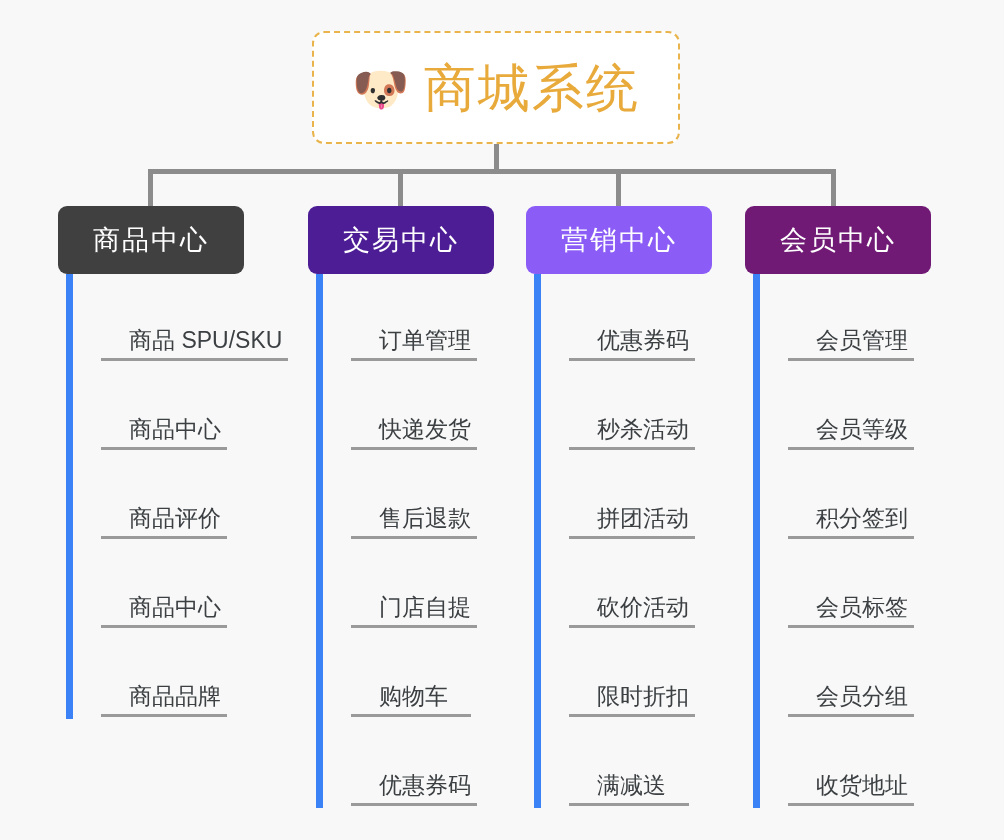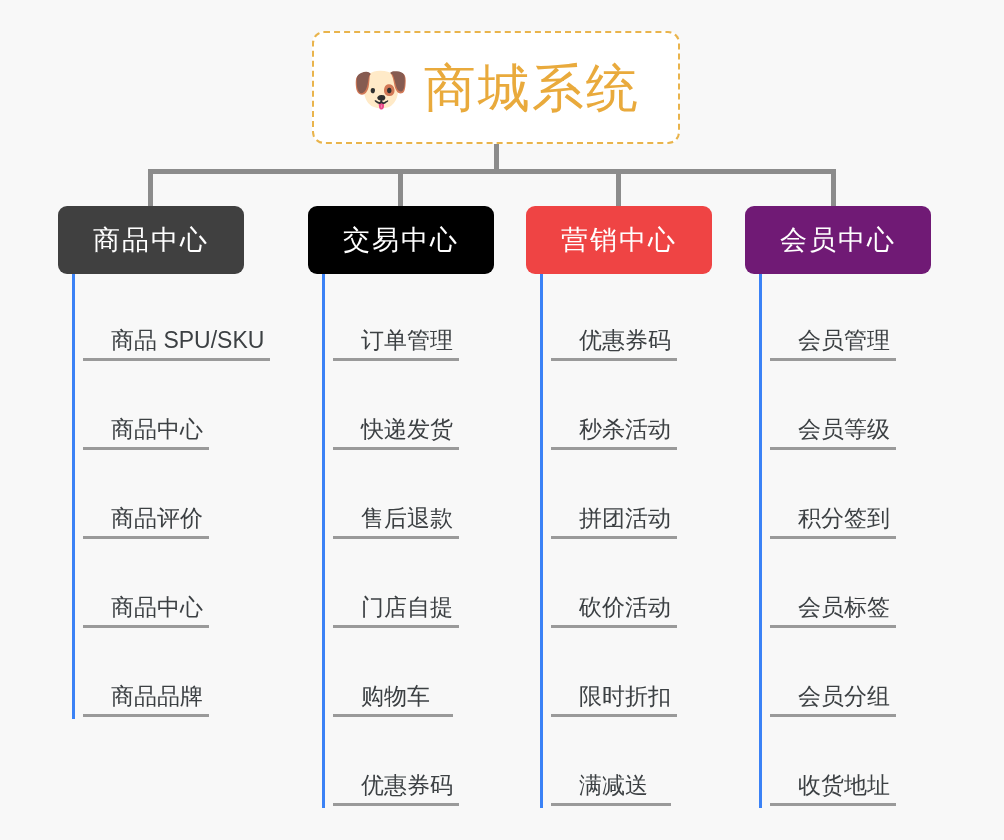--- a/index.html
+++ b/index.html
@@ -102,23 +102,23 @@
   }
   .branch.b0 .branch-header { width: 186px; }
   .branch.b1 .branch-header { width: 186px; }
   .branch.b2 .branch-header { width: 186px; }
   .branch.b3 .branch-header { width: 186px; }
 
   
   .leaf-list {
     position: relative;
     margin-top: 0;
-    padding-left: 8px;
-    border-left: 3px solid #3b82f6;
-    margin-left: 14px;
+    padding-left: 28px;
+    border-left: 7px solid #3b82f6;
+    margin-left: 8px;
   }
   .leaf-item {
     height: 89px;
     display: flex;
     align-items: flex-end;
     padding-left: 28px;
     padding-bottom: 2px;
   }
   .leaf-label {
     font-size: 23px;
@@ -164,21 +164,21 @@
       <div class="leaf-item">
           <span class="leaf-label">商品中心</span>
         </div>
       <div class="leaf-item">
           <span class="leaf-label">商品品牌</span>
         </div>
     </div>
   </div>
 
   <div class="branch b1">
-    <div class="branch-header" style="background: #000000;">交易中心</div>
+    <div class="branch-header" style="background: #4c1d95;">交易中心</div>
     <div class="leaf-list">
       <div class="leaf-item">
           <span class="leaf-label">订单管理</span>
         </div>
       <div class="leaf-item">
           <span class="leaf-label">快递发货</span>
         </div>
       <div class="leaf-item">
           <span class="leaf-label">售后退款</span>
         </div>
@@ -188,21 +188,21 @@
       <div class="leaf-item">
           <span class="leaf-label">购物车</span>
         </div>
       <div class="leaf-item">
           <span class="leaf-label">优惠券码</span>
         </div>
     </div>
   </div>
 
   <div class="branch b2">
-    <div class="branch-header" style="background: #ef4444;">营销中心</div>
+    <div class="branch-header" style="background: #8b5cf6;">营销中心</div>
     <div class="leaf-list">
       <div class="leaf-item">
           <span class="leaf-label">优惠券码</span>
         </div>
       <div class="leaf-item">
           <span class="leaf-label">秒杀活动</span>
         </div>
       <div class="leaf-item">
           <span class="leaf-label">拼团活动</span>
         </div>

